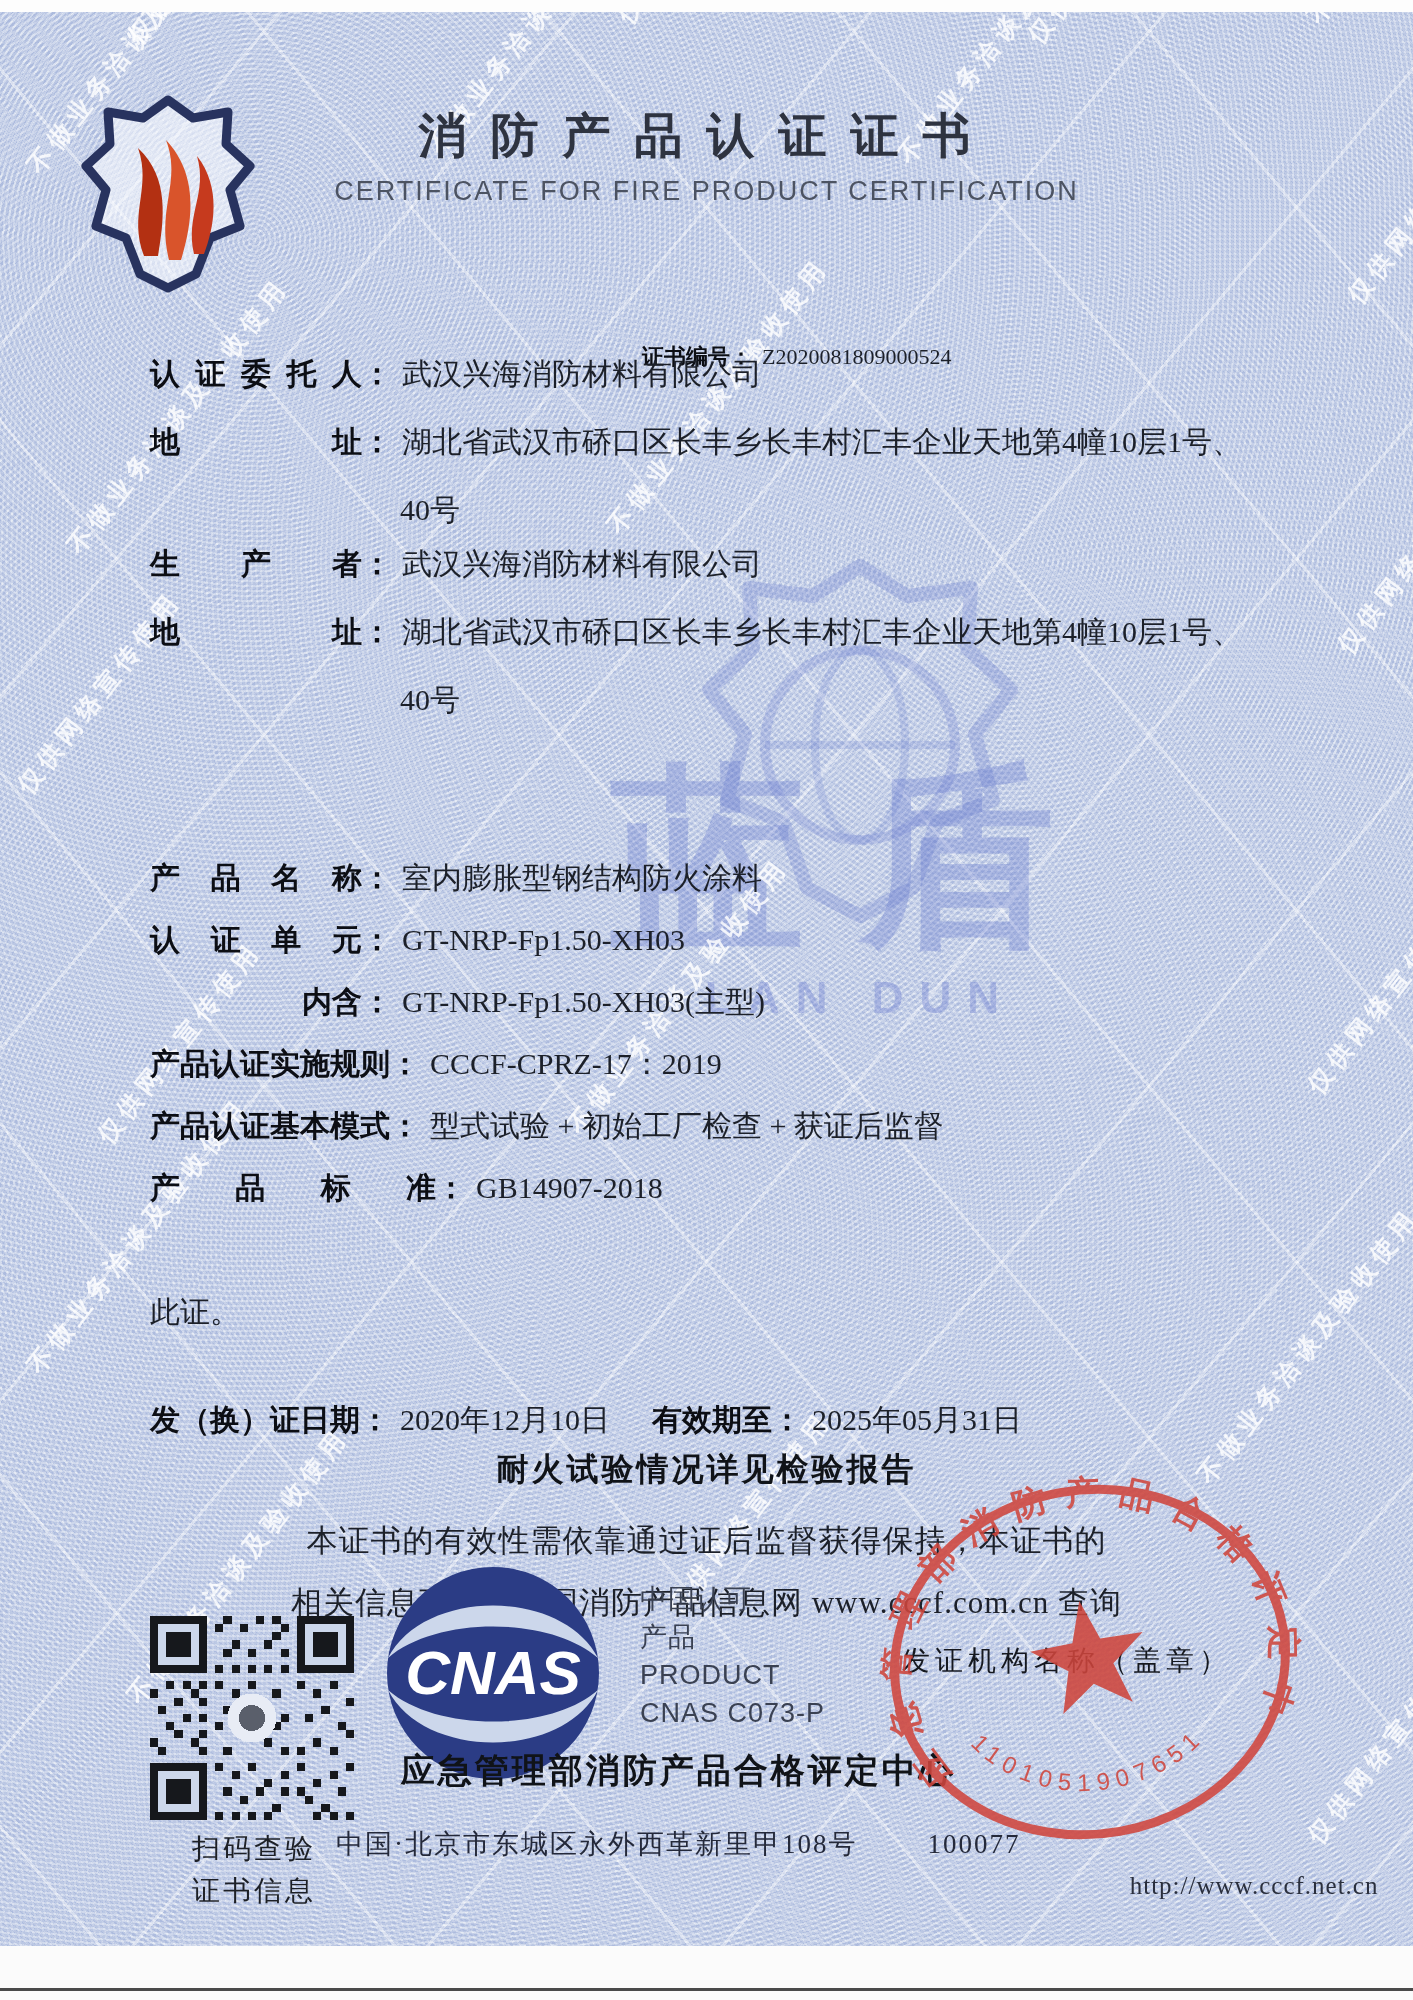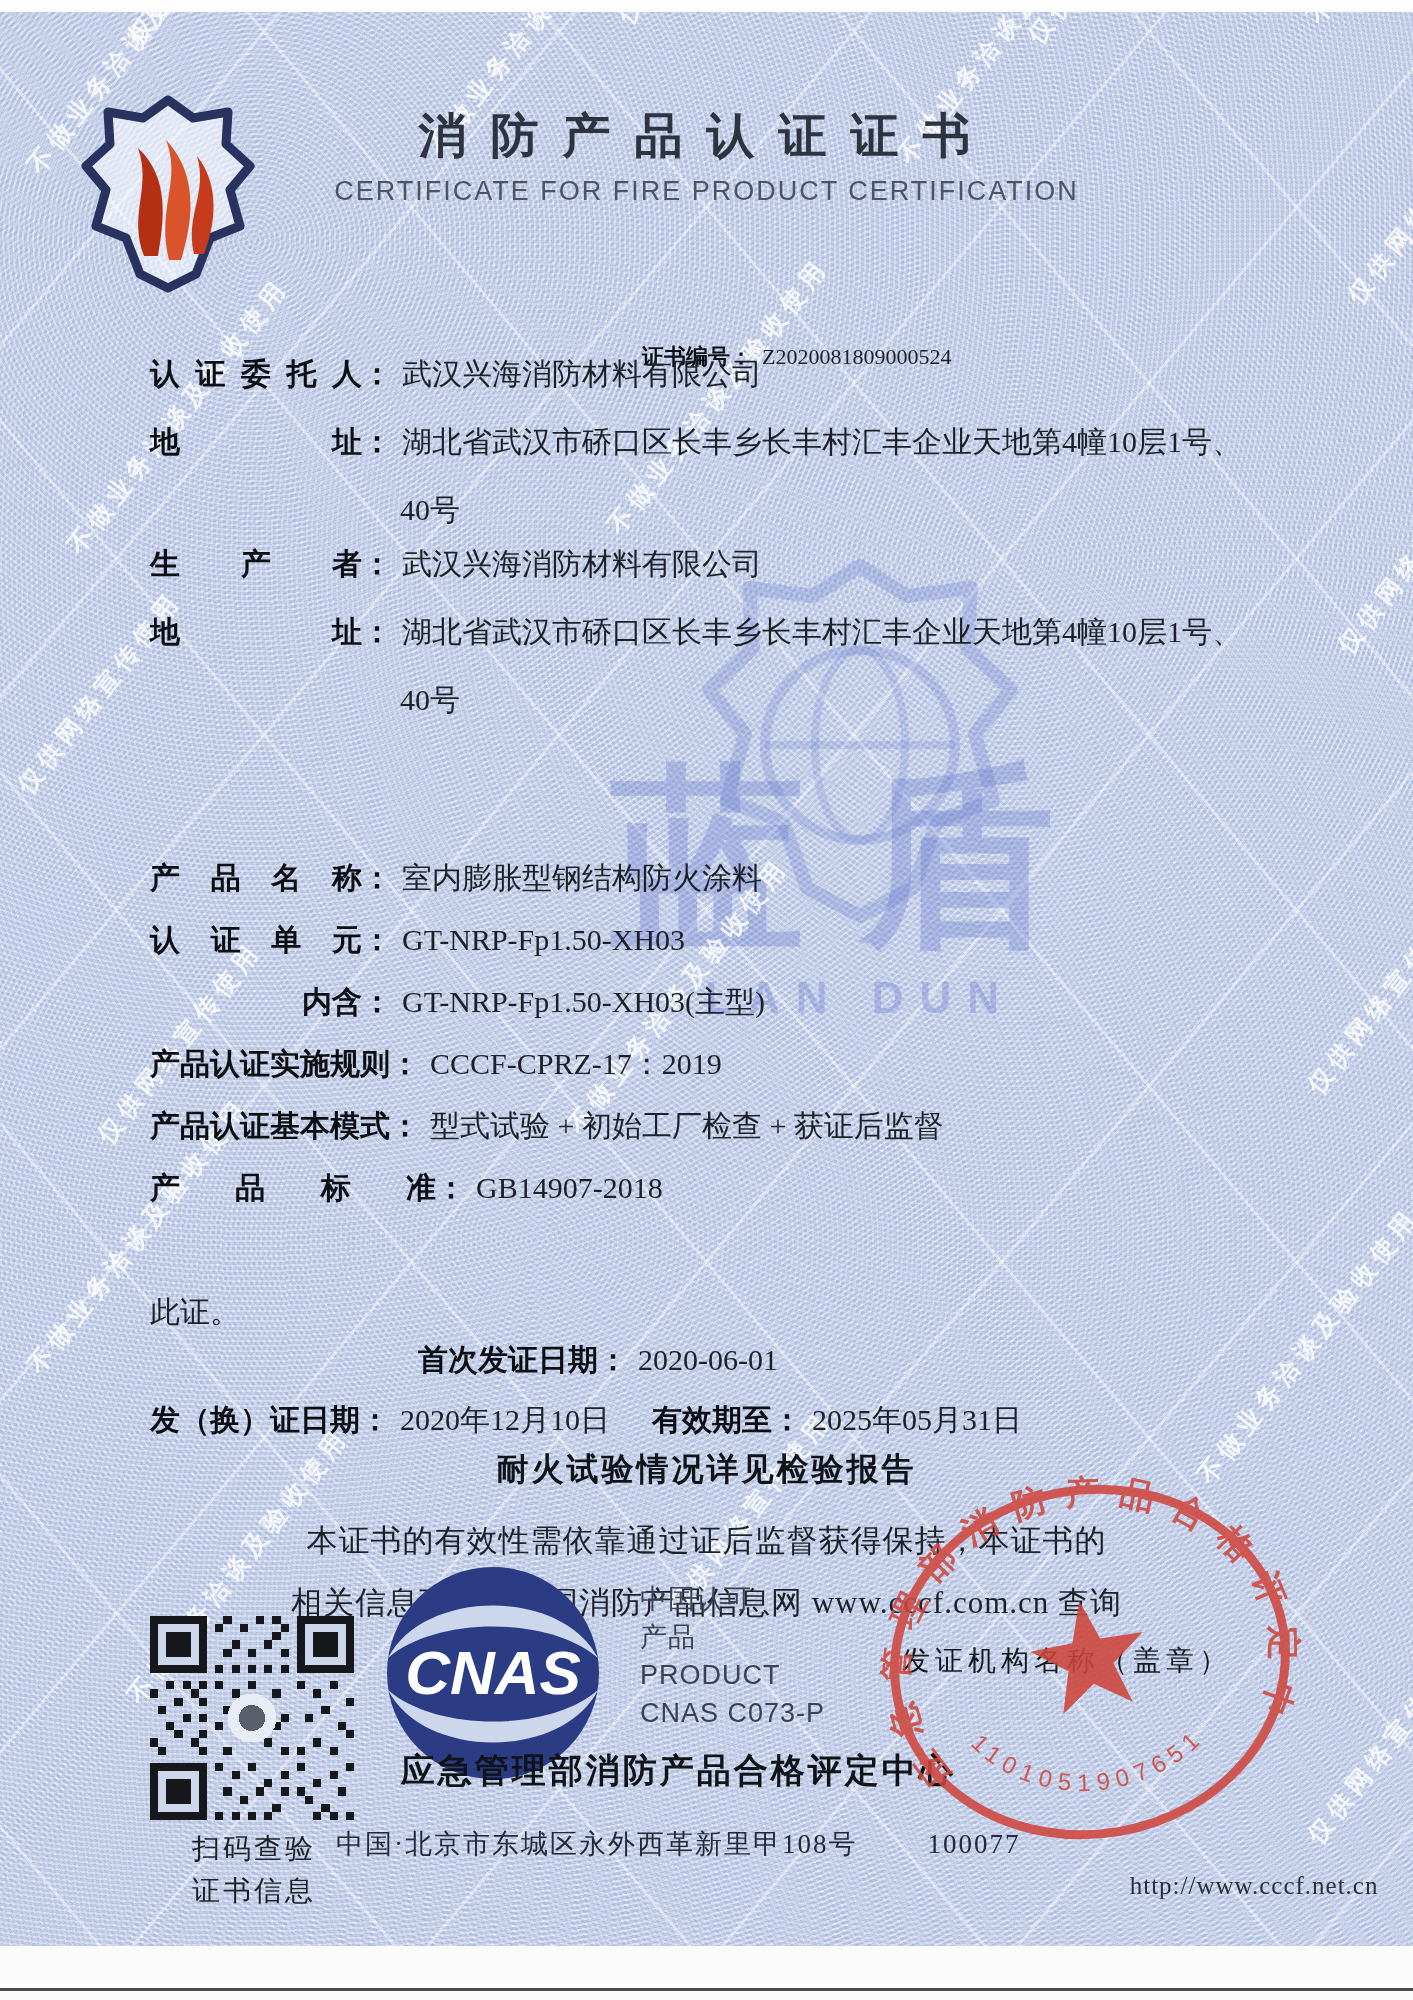--- a/index.html
+++ b/index.html
@@ -148,23 +148,20 @@
       <span class="lbl">产品认证实施规则</span><span class="cl">：</span><span class="val">CCCF-CPRZ-17：2019</span>
     </div>
     <div class="row" style="top:766px">
       <span class="lbl">产品认证基本模式</span><span class="cl">：</span><span class="val">型式试验 + 初始工厂检查 + 获证后监督</span>
     </div>
     <div class="row" style="top:828px">
       <span class="lbl jw">产品标准</span><span class="cl">：</span><span class="val">GB14907-2018</span>
     </div>
     <div class="row" style="top:952px">
       <span class="val" style="margin-left:0">此证。</span>
-    </div>
-    <div class="row" style="top:1000px;left:268px">
-      <span class="lbl">首次发证日期</span><span class="cl">：</span><span class="val">2020-06-01</span>
     </div>
     <div class="row" style="top:1060px">
       <span class="lbl">发（换）证日期</span><span class="cl">：</span><span class="val">2020年12月10日</span><span class="gap"></span><span class="lbl">有效期至</span><span class="cl">：</span><span class="val">2025年05月31日</span>
     </div>
   </div>
 
   <div class="center-line" style="top:1448px">
     <span class="headline">耐火试验情况详见检验报告</span>
   </div>
   <div class="center-line" style="top:1520px">

